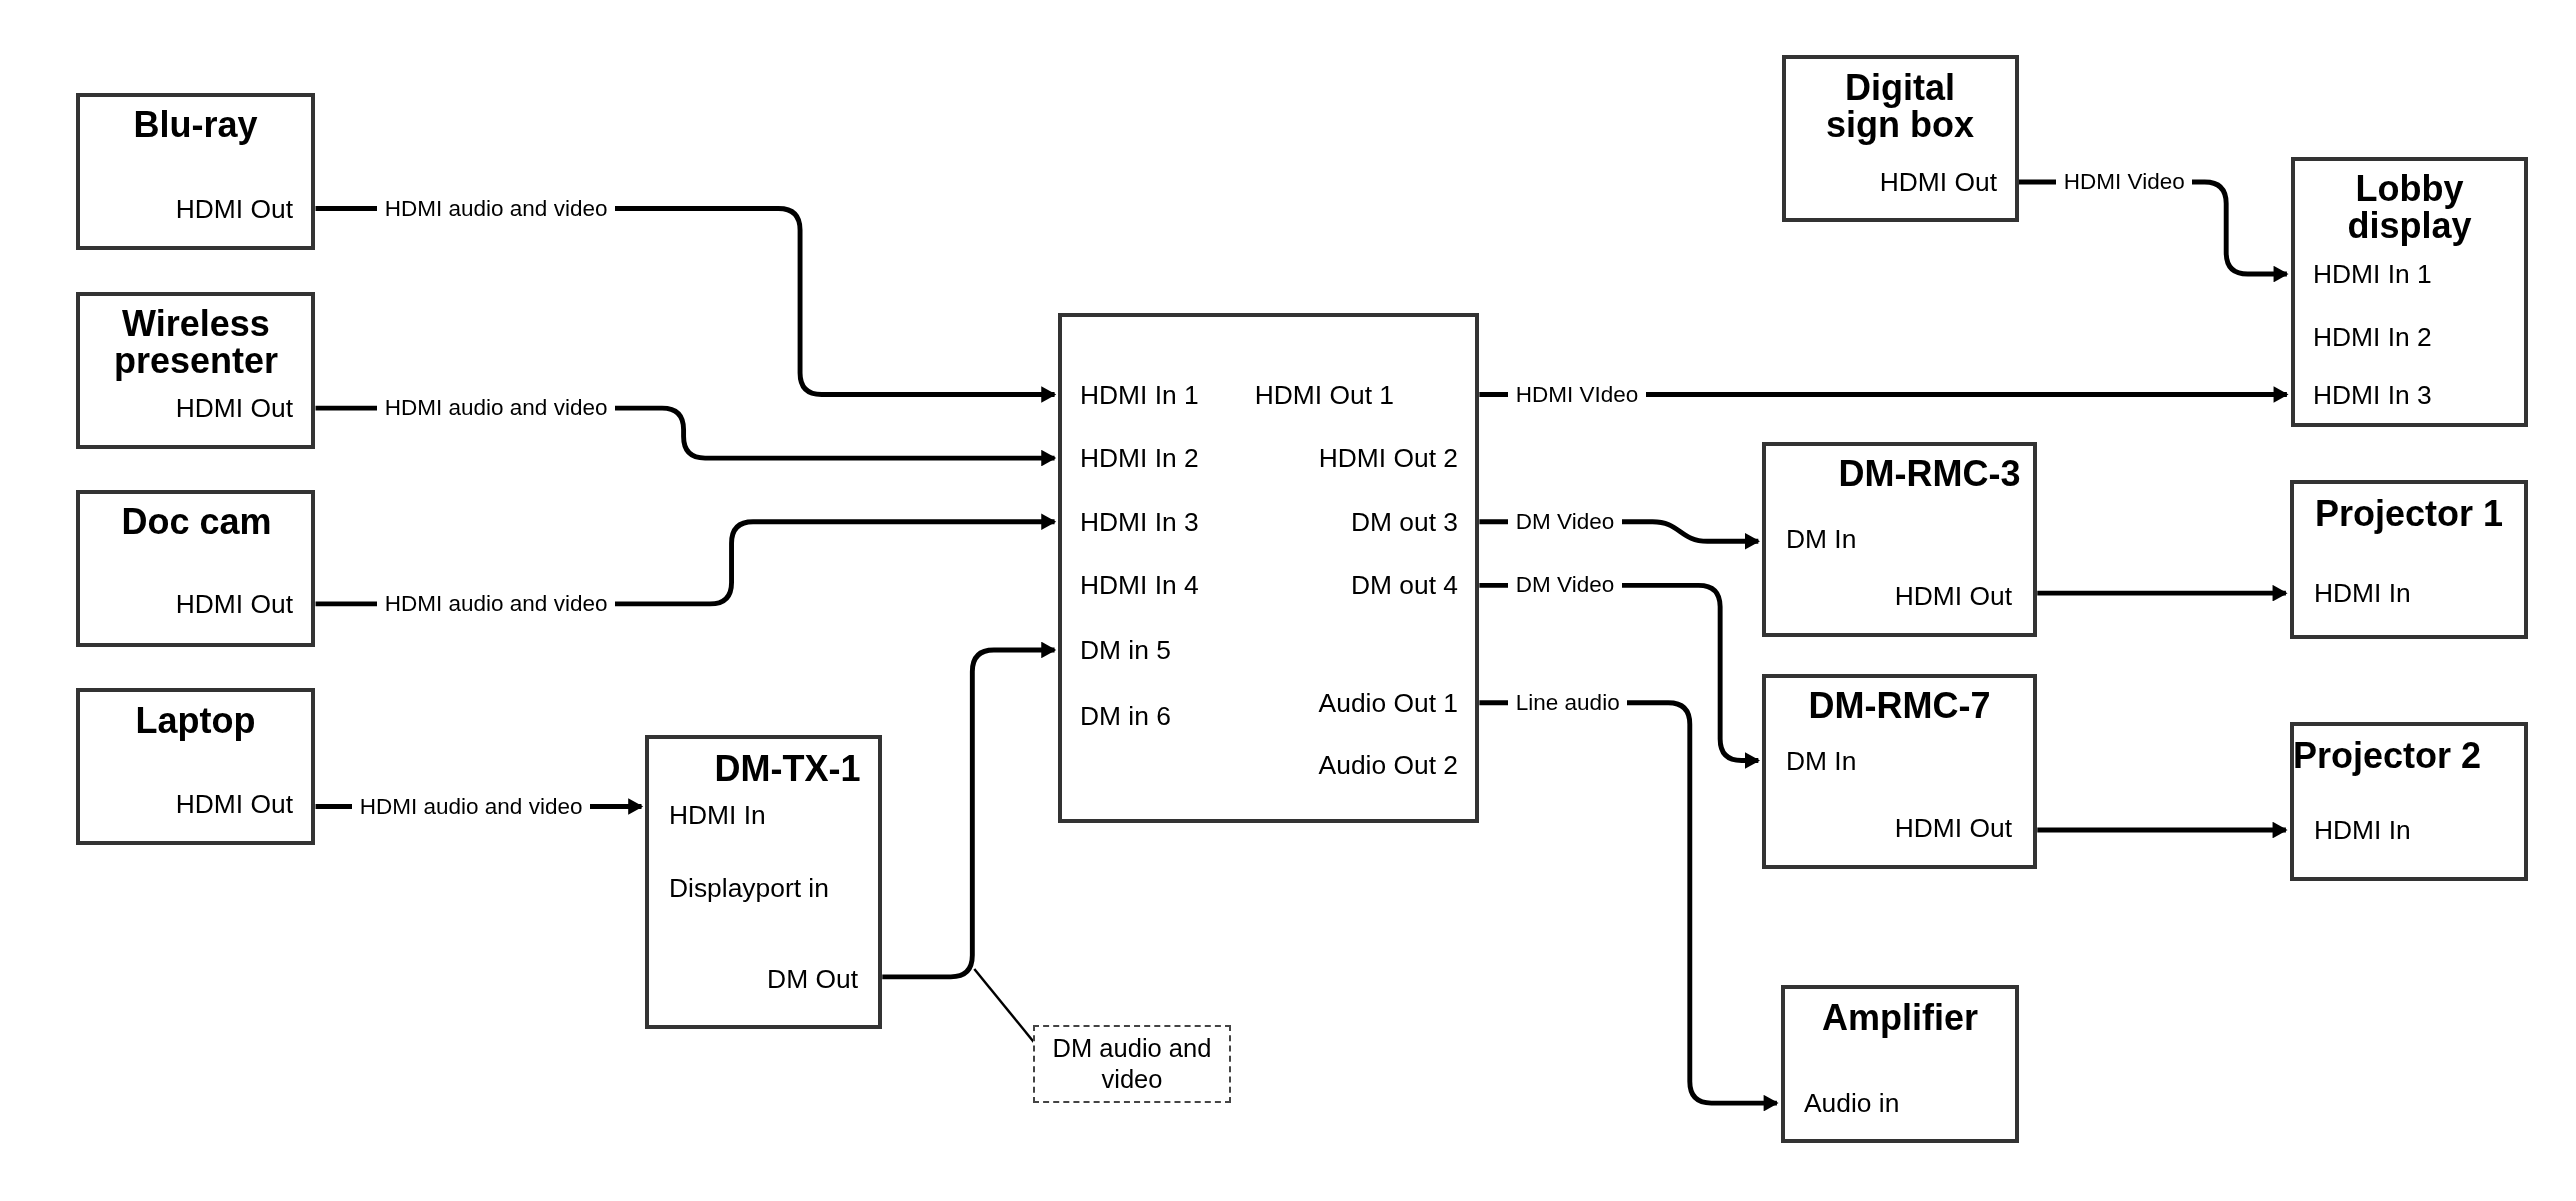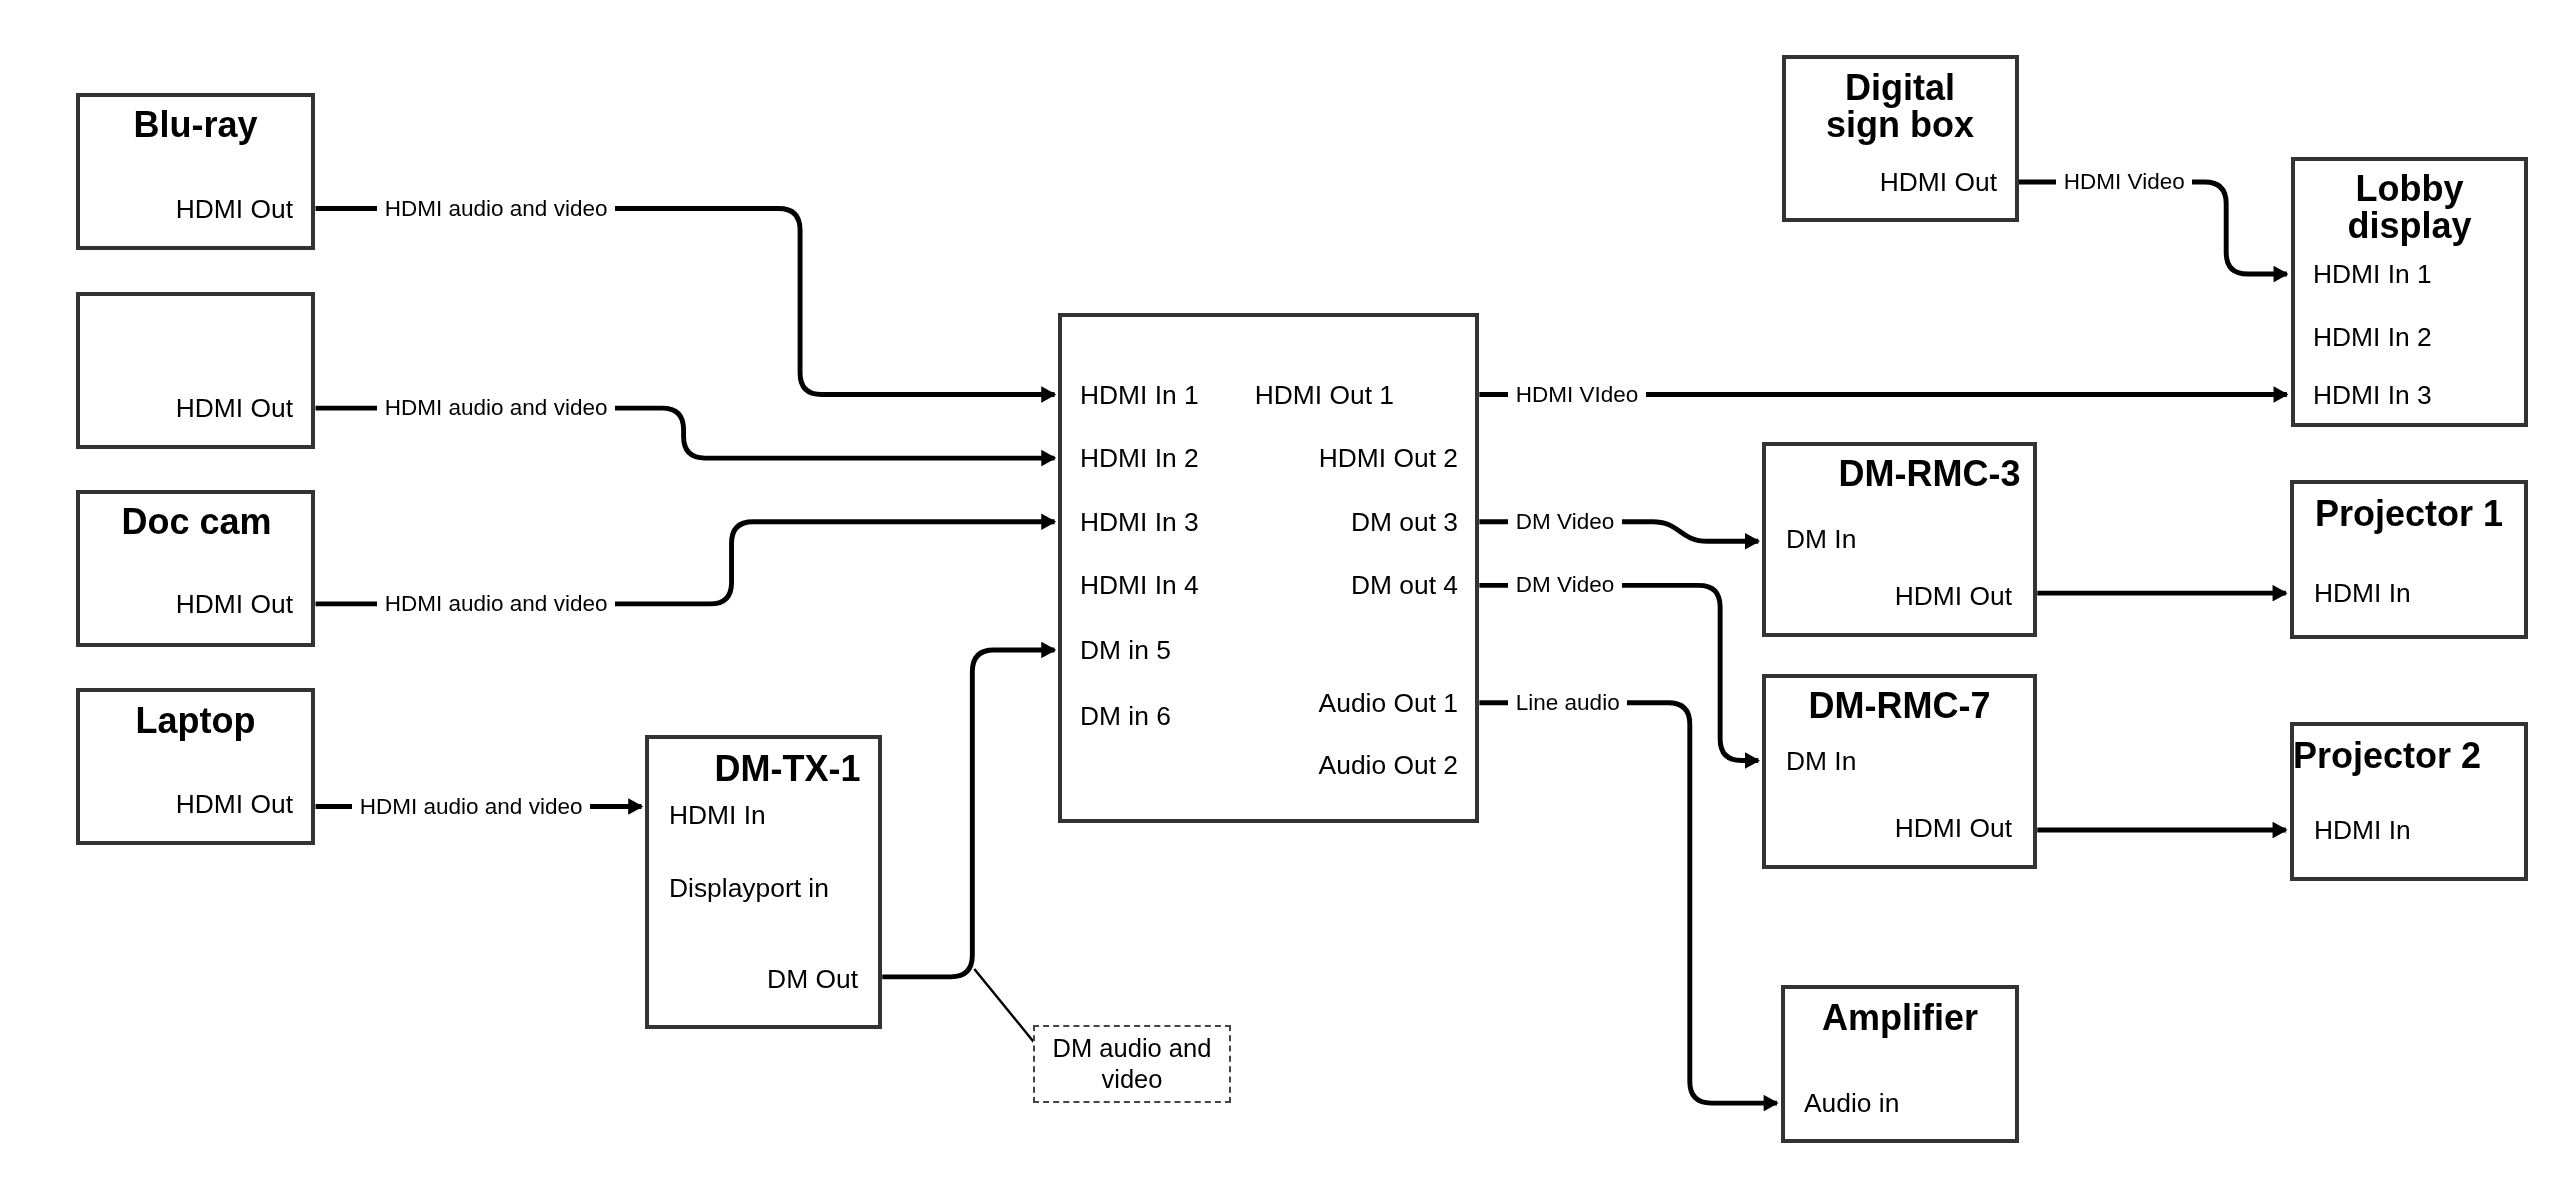--- a/index.html
+++ b/index.html
@@ -78,20 +78,21 @@
       <path d="M2081 848 H2335" marker-end="url(#arrow)"></path>
       <path stroke-width="2.5" d="M995 990 L1057 1066"></path>
     </g>
   </svg>
 
   <div class="box" style="left:76px;top:93px;width:239px;height:157px;"></div>
   <div class="title" style="left:76px;top:106px;width:239px;">Blu-ray</div>
   <div class="port right" style="left:76px;top:209px;width:217px;">HDMI Out</div>
 
   <div class="box" style="left:76px;top:292px;width:239px;height:157px;"></div>
+  <div class="title" style="left:98px;top:305px;width:196px;">Wireless presenter</div>
   <div class="port right" style="left:76px;top:408px;width:217px;">HDMI Out</div>
 
   <div class="box" style="left:76px;top:490px;width:239px;height:157px;"></div>
   <div class="title" style="left:76px;top:503px;width:241px;">Doc cam</div>
   <div class="port right" style="left:76px;top:604px;width:217px;">HDMI Out</div>
 
   <div class="box" style="left:76px;top:688px;width:239px;height:157px;"></div>
   <div class="title" style="left:76px;top:702px;width:239px;">Laptop</div>
   <div class="port right" style="left:76px;top:804px;width:217px;">HDMI Out</div>
 

